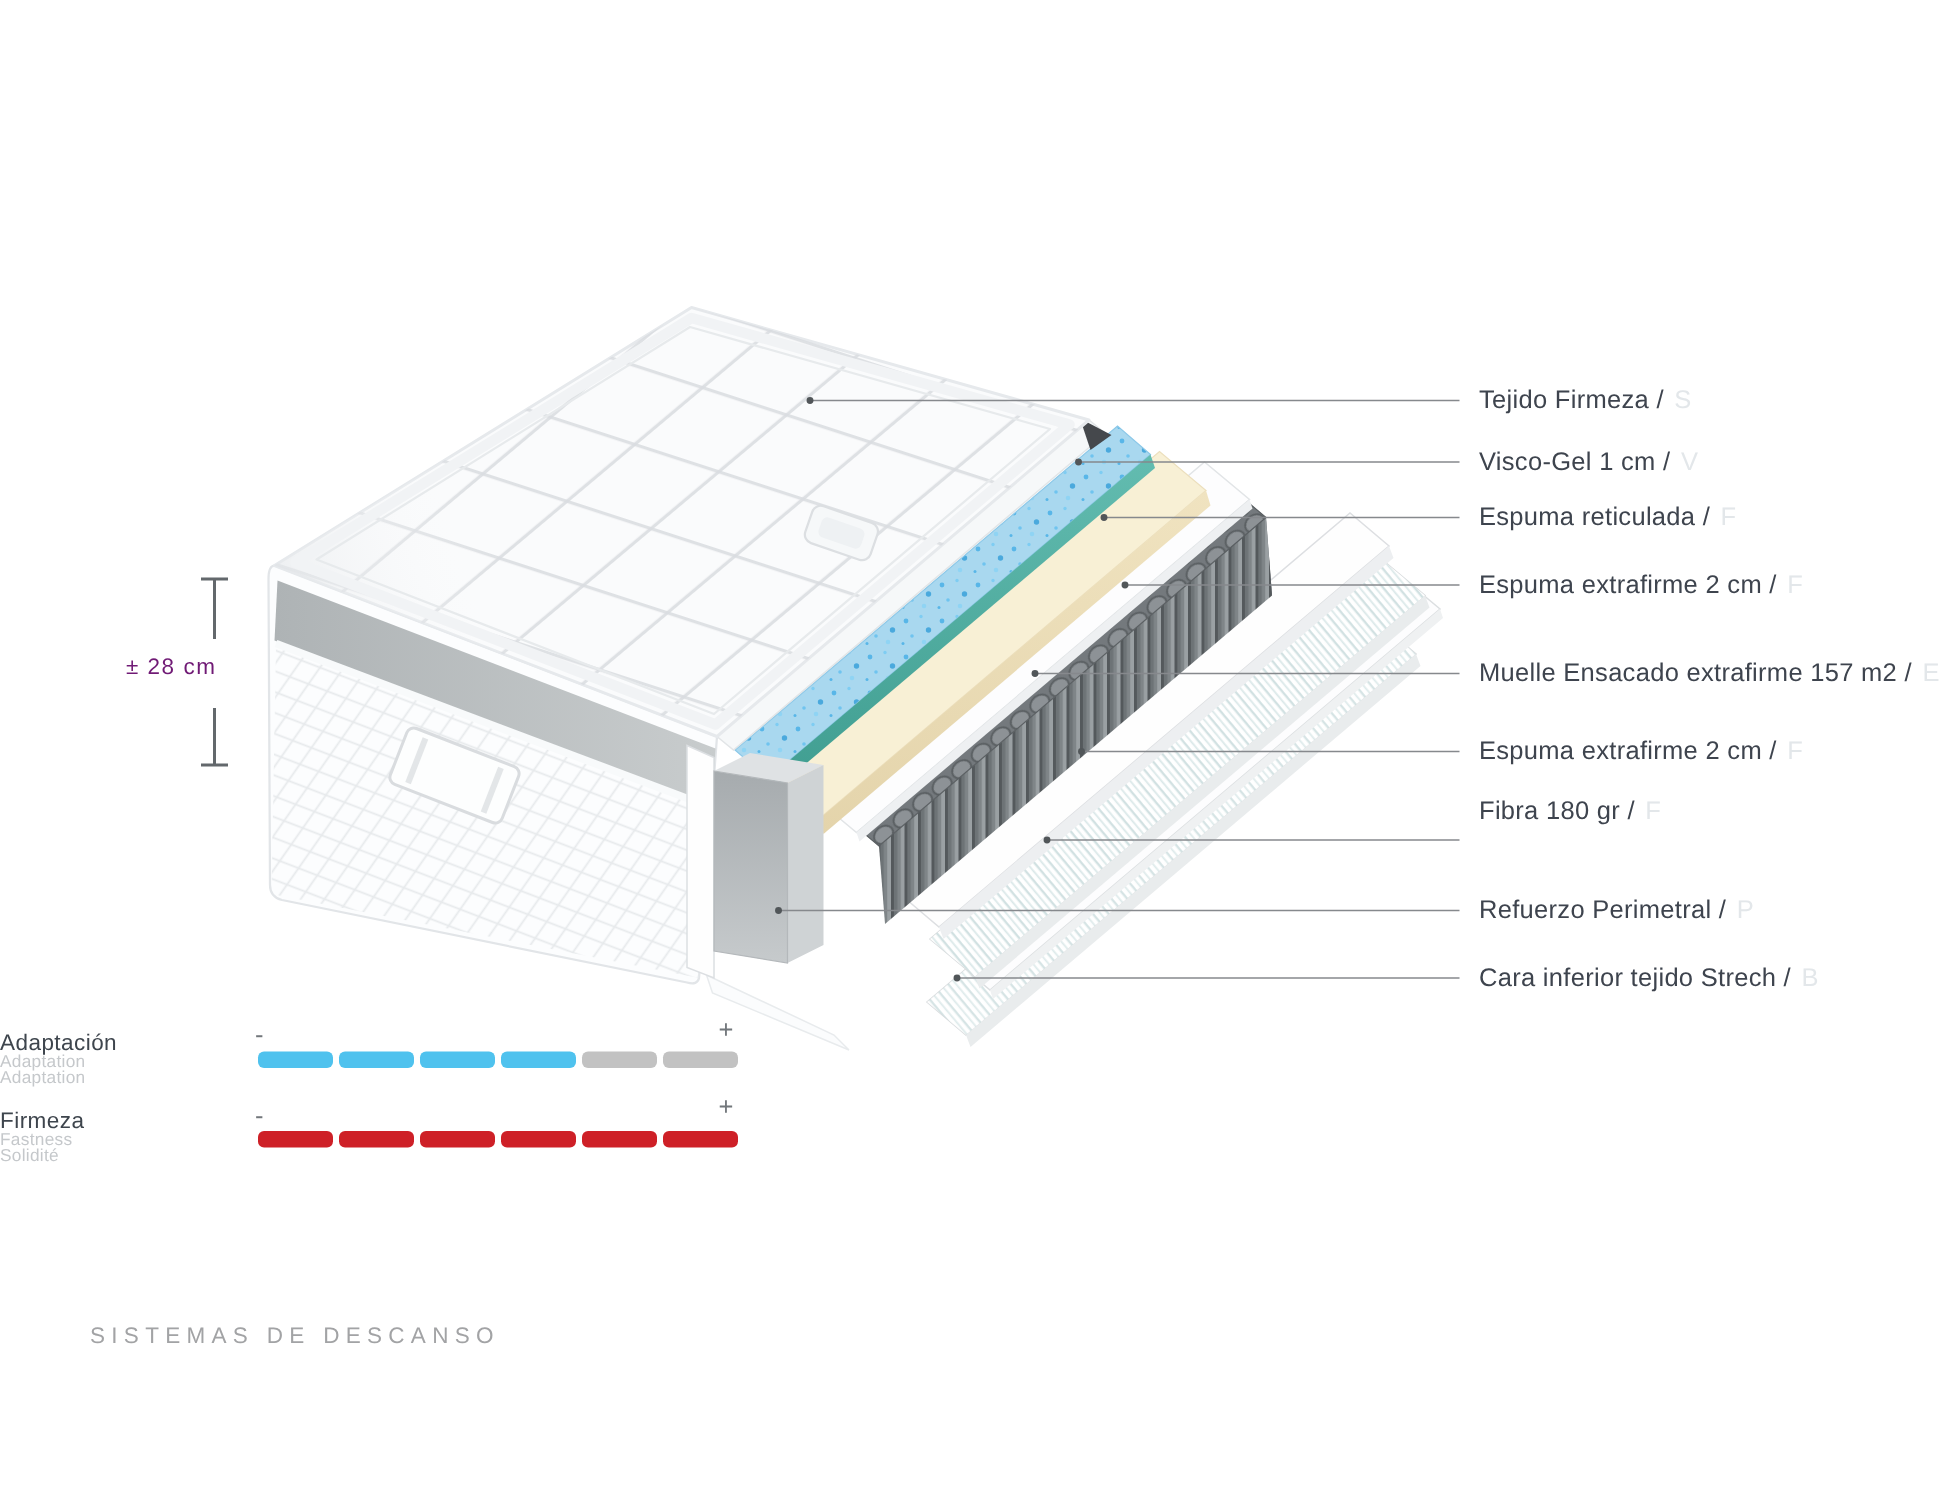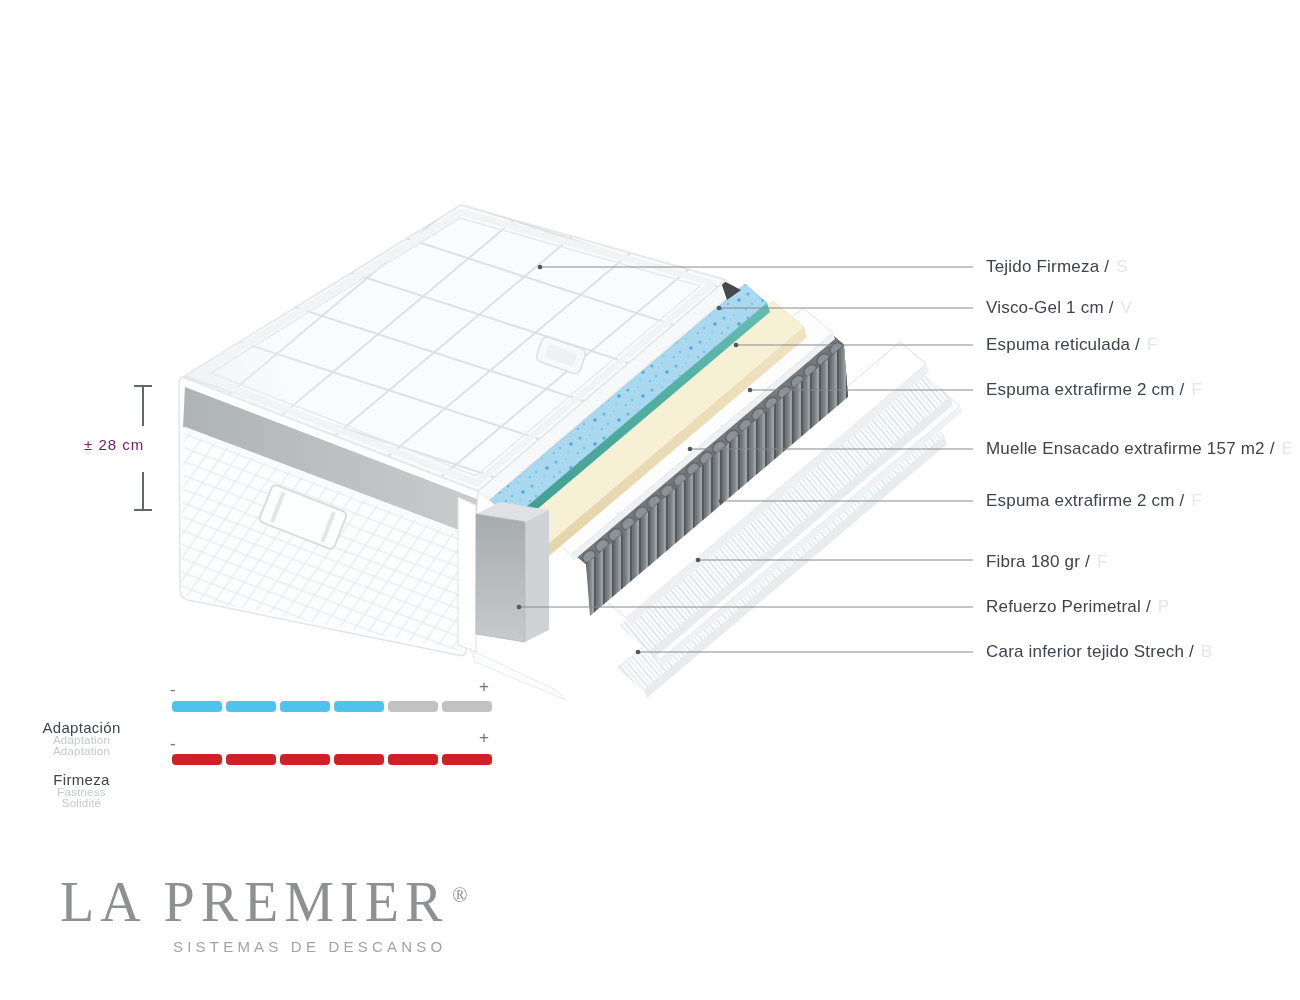--- a/index.html
+++ b/index.html
@@ -16,21 +16,21 @@
   
   .dim-text{
     position:absolute;left:84px;top:436px;font-size:15px;color:#701a75;
     letter-spacing:1px;white-space:nowrap;
   }
   .vline{position:absolute;left:142px;width:2px;background:#63686c;}
   .vcap{position:absolute;left:134px;width:18px;height:2px;background:#63686c;}
   
   .scale-name{font-size:15px;color:#3e454d;line-height:15px;letter-spacing:.3px;}
   .scale-sub{font-size:11.5px;color:#c5c8cb;line-height:11px;letter-spacing:.2px;}
-  .scale-names{position:absolute;width:163px;text-align:center;margin-top:32px;}
+  .scale-names{position:absolute;width:163px;text-align:left;}
   .sign{position:absolute;font-size:17px;color:#72777b;line-height:14px;}
   .bar{position:absolute;left:172px;width:320px;height:11px;display:flex;gap:4px;}
   .seg{flex:1 1 auto;border-radius:4px;}
   
   .logo{position:absolute;left:60px;top:874px;display:inline-block;}
   .brand{
     position:relative;font-family:"Liberation Serif",serif;font-size:56px;
     color:#8f9092;letter-spacing:6px;line-height:56px;white-space:nowrap;
   }
   .reg{position:absolute;top:-7px;margin-left:4px;font-size:20px;letter-spacing:0;}
@@ -209,21 +209,21 @@
 </div>
 <div class="llabel" style="top:379px">
   <span>Espuma extrafirme 2 cm /</span><span class="faint">F</span>
 </div>
 <div class="llabel" style="top:438px">
   <span>Muelle Ensacado extrafirme 157 m2 /</span><span class="faint">E</span>
 </div>
 <div class="llabel" style="top:490px">
   <span>Espuma extrafirme 2 cm /</span><span class="faint">F</span>
 </div>
-<div class="llabel" style="top:551px">
+<div class="llabel" style="top:530px">
   <span>Fibra 180 gr /</span><span class="faint">F</span>
 </div>
 <div class="llabel" style="top:596px">
   <span>Refuerzo Perimetral /</span><span class="faint">P</span>
 </div>
 <div class="llabel" style="top:641px">
   <span>Cara inferior tejido Strech /</span><span class="faint">B</span>
 </div>
 
 <div>
@@ -264,17 +264,14 @@
       <div class="seg" style="background: rgb(206, 32, 39);"></div>
       <div class="seg" style="background: rgb(206, 32, 39);"></div>
       <div class="seg" style="background: rgb(206, 32, 39);"></div>
       <div class="seg" style="background: rgb(206, 32, 39);"></div>
       <div class="seg" style="background: rgb(206, 32, 39);"></div>
       <div class="seg" style="background: rgb(206, 32, 39);"></div>
     </div>
 </div>
 
 <div class="logo">
-  <div class="brand">
-    <span>LA PREMIER</span><span class="reg">®</span>
-  </div>
   <div class="tagline">SISTEMAS DE DESCANSO</div>
 </div>
 
 </body></html>

